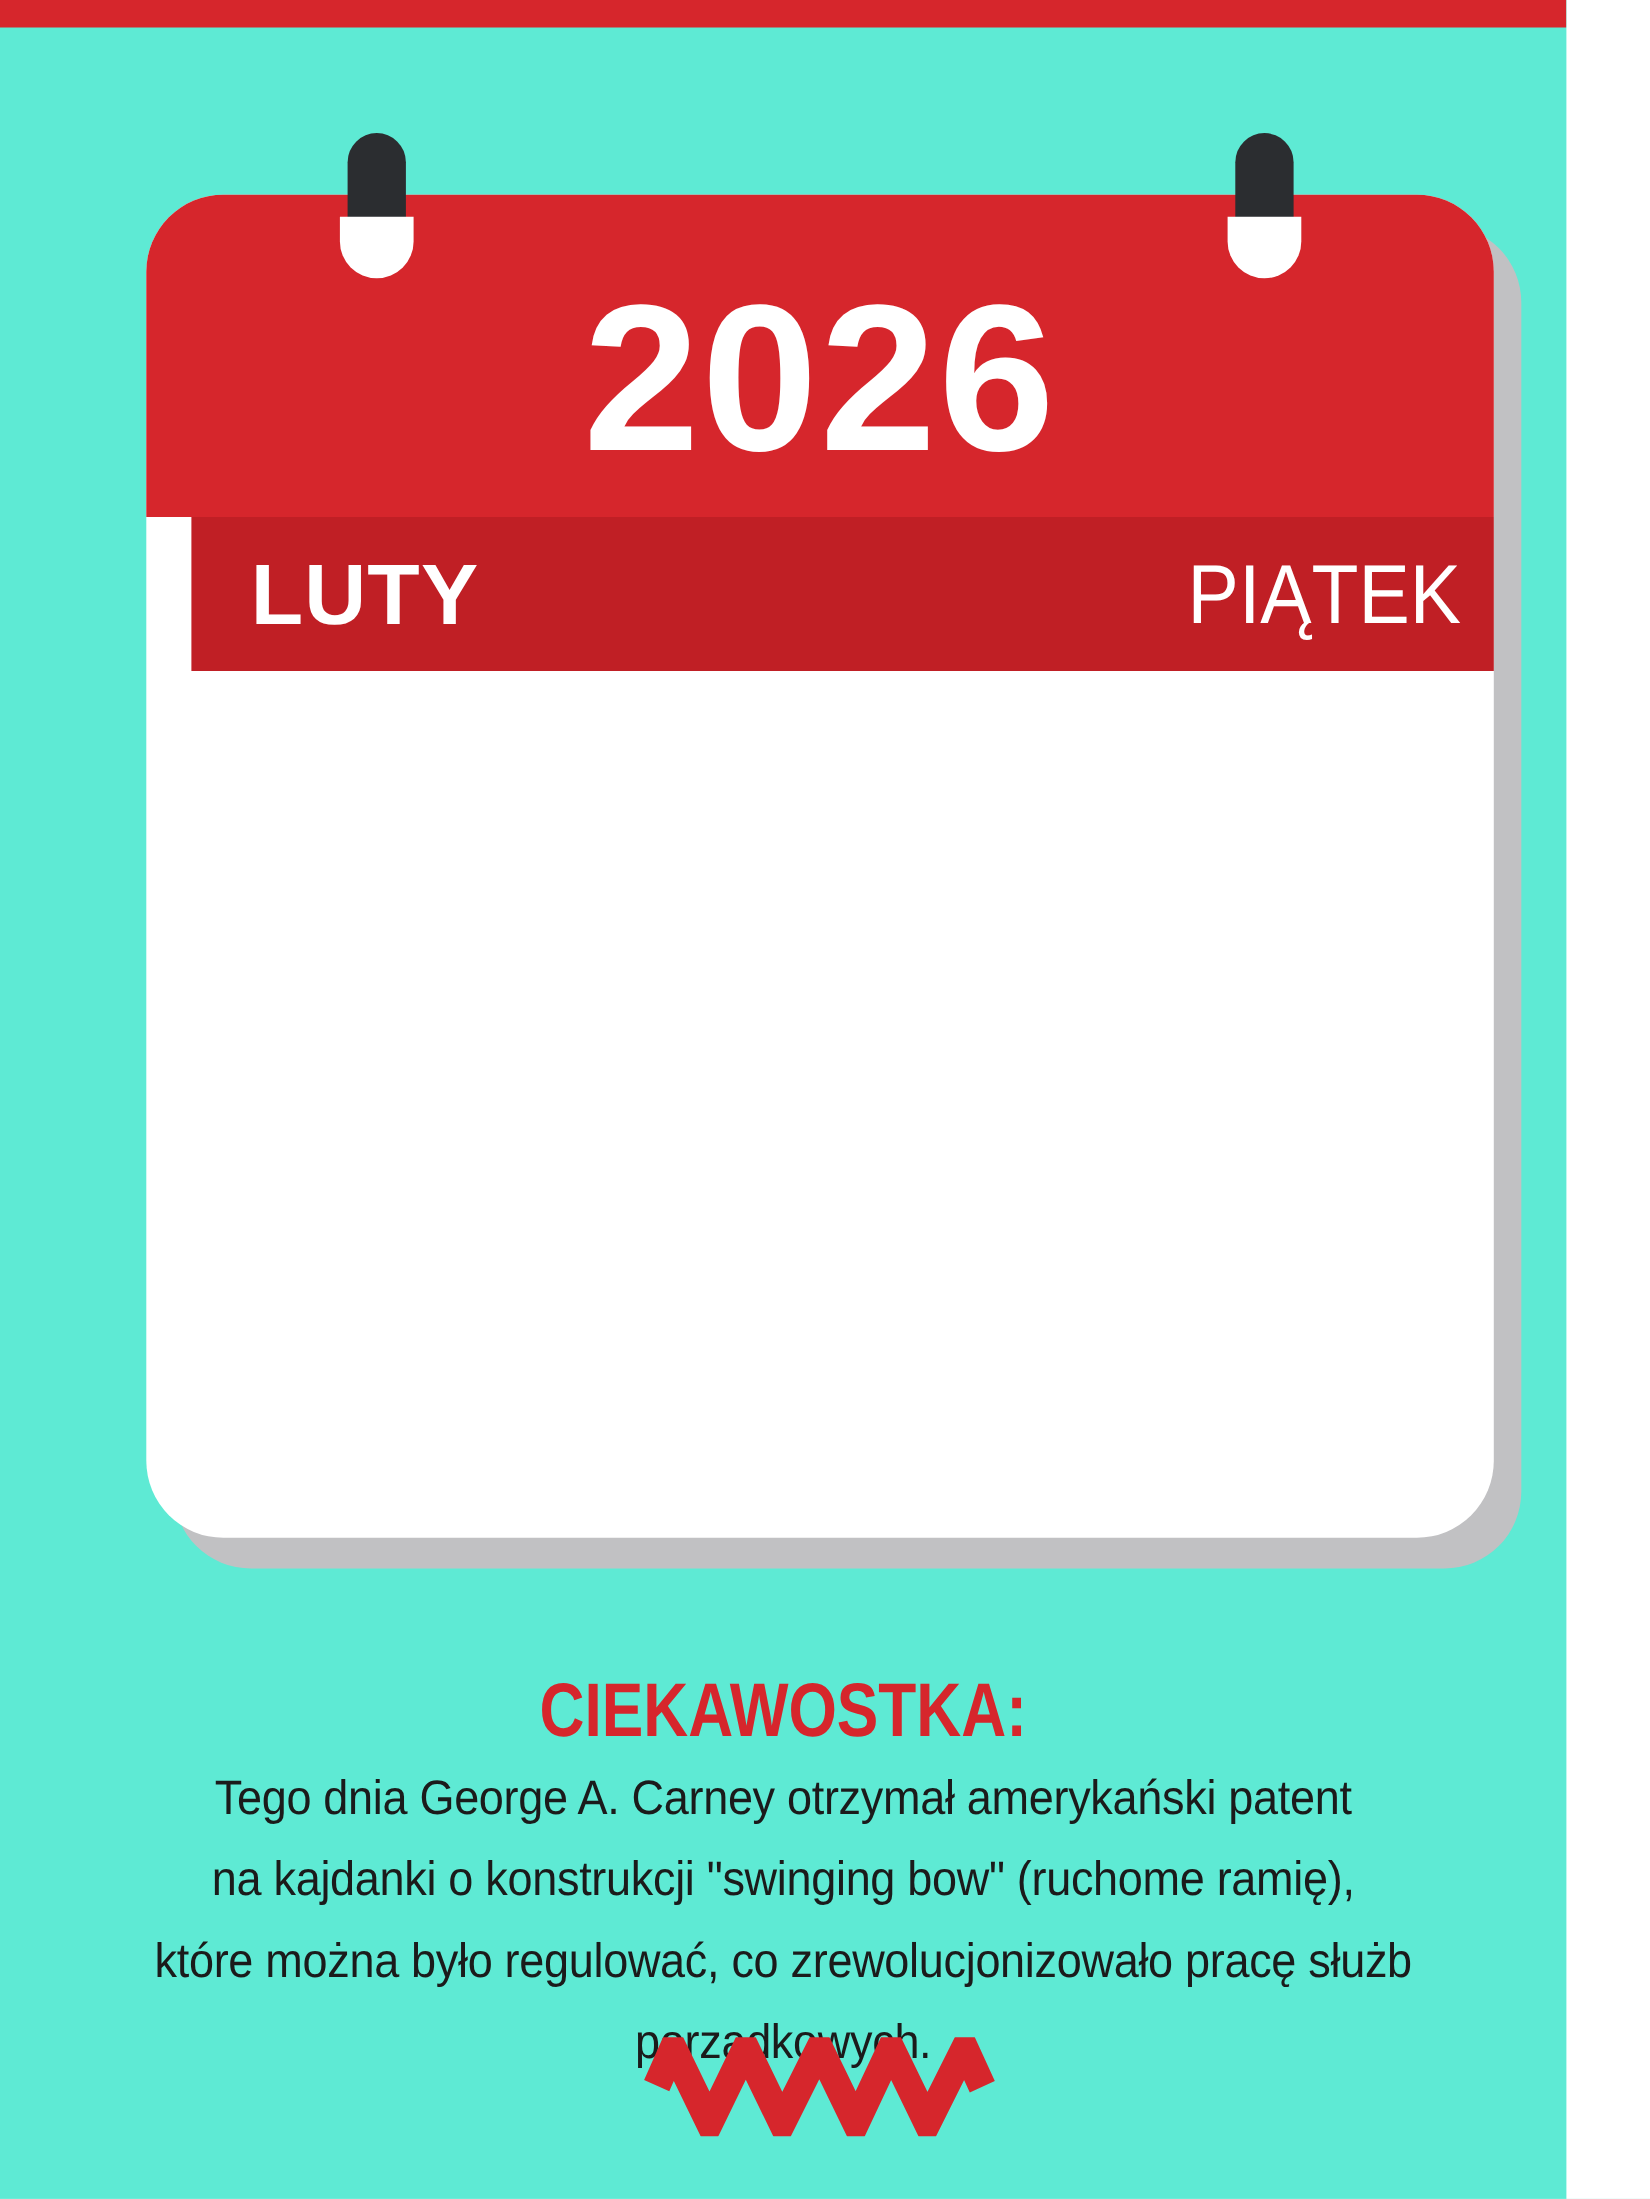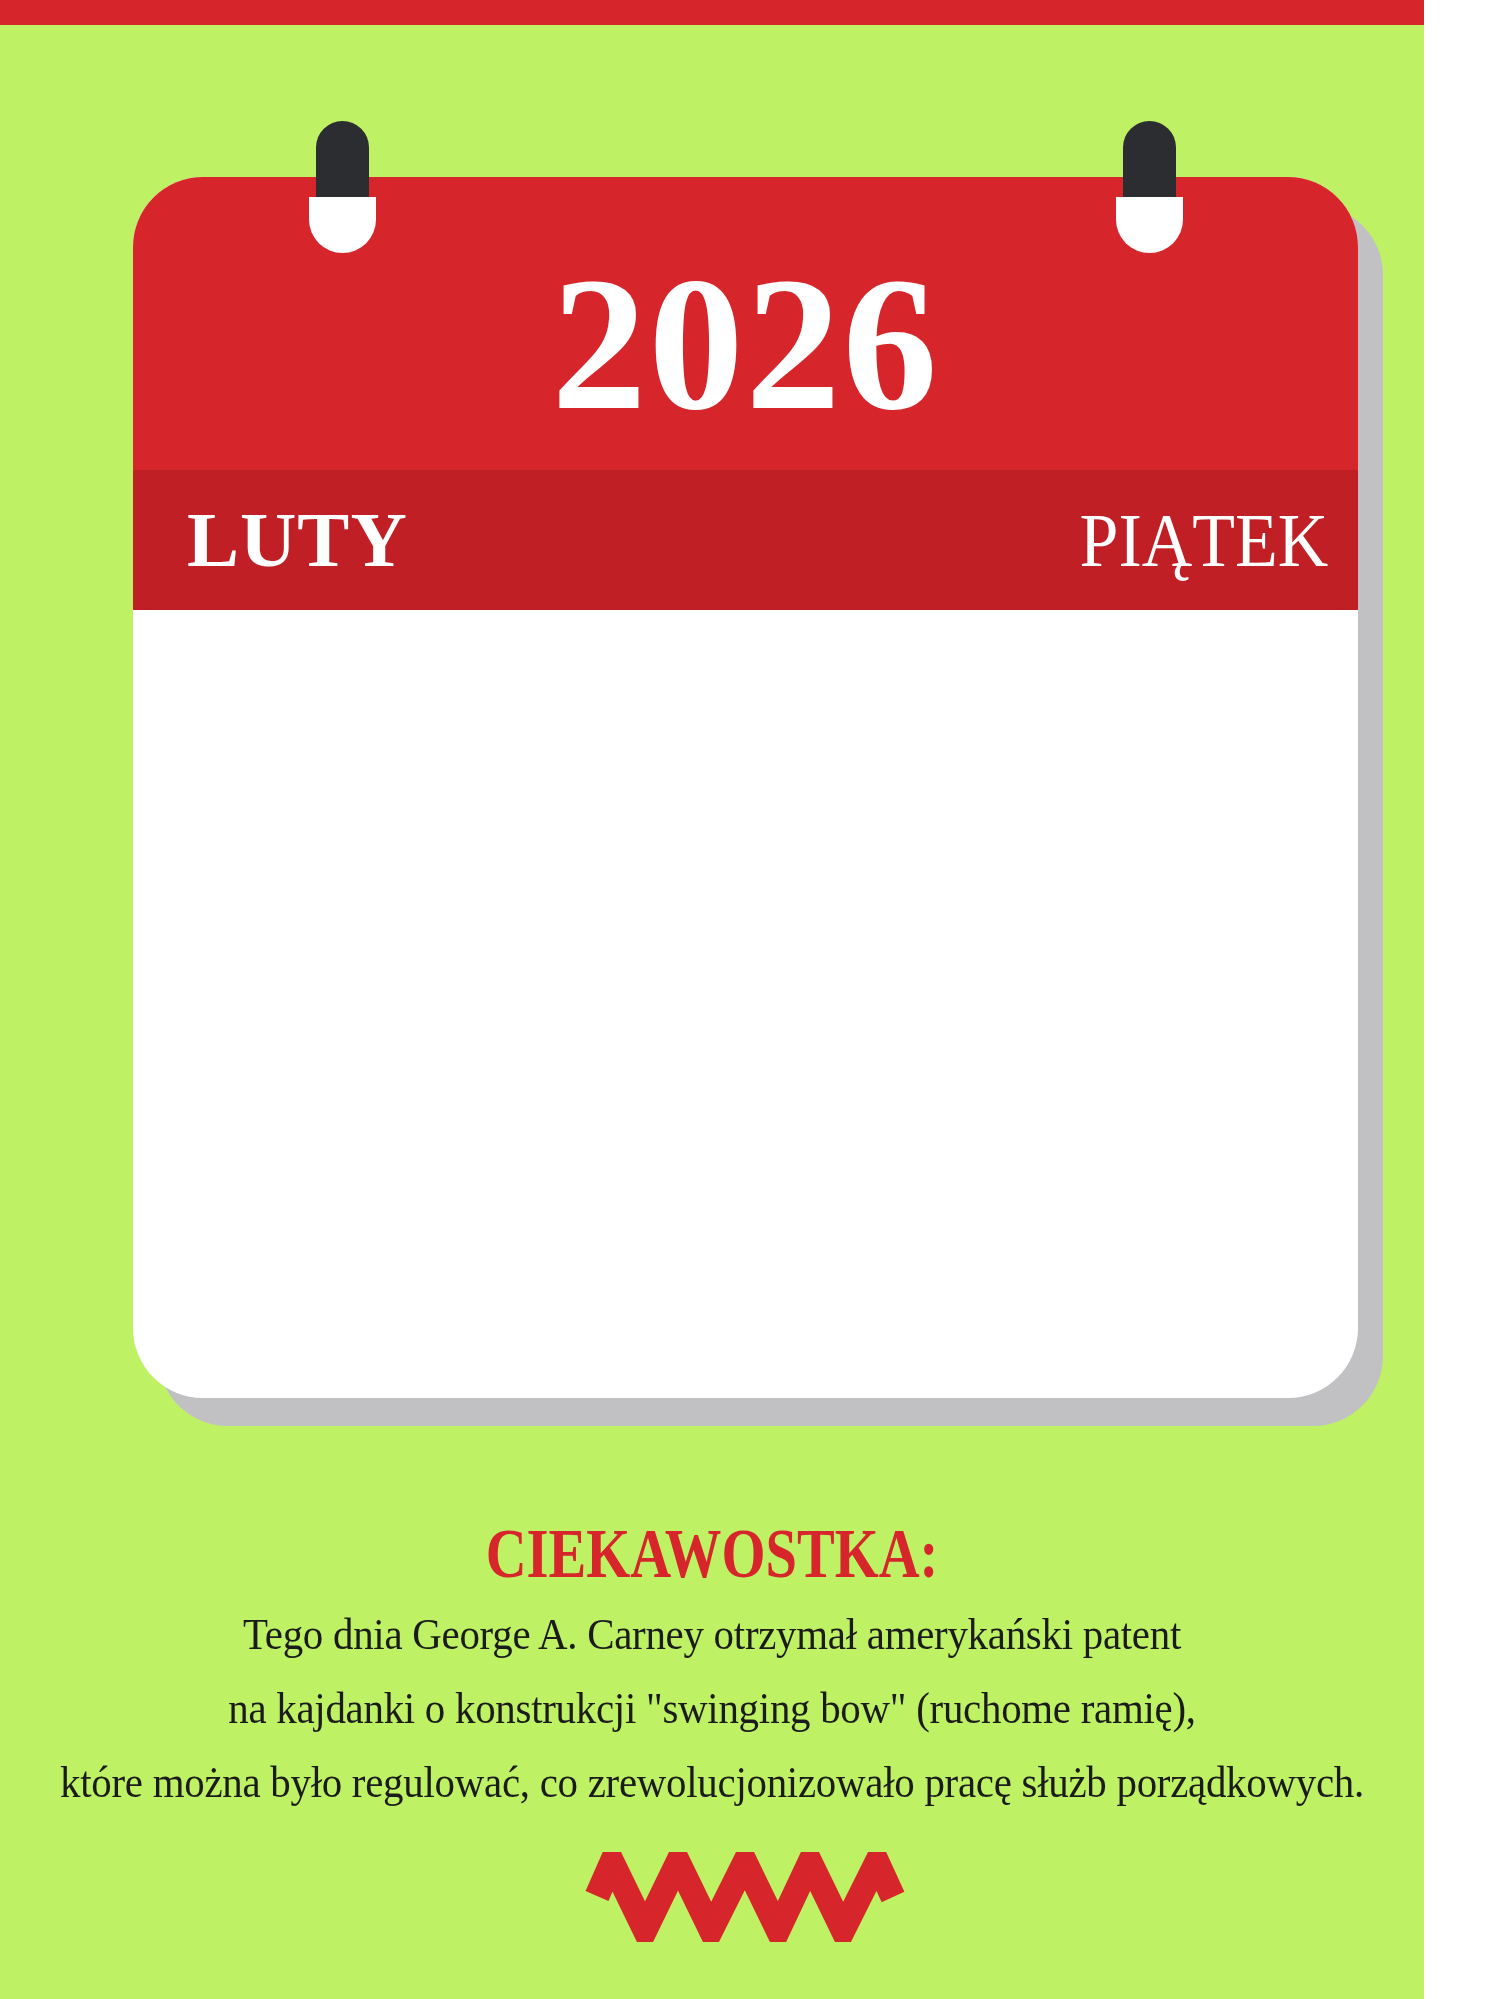--- a/index.html
+++ b/index.html
@@ -1,21 +1,21 @@
 <!DOCTYPE html>
 <html><head>
 <meta charset="utf-8">
 <style>
   html,body{margin:0;padding:0;}
   .page{
     position:relative;
     width:1424px;height:1999px;
-    background:#bef264;
+    background:#5eead4;
     overflow:hidden;
-    font-family:Liberation Serif, serif;
+    font-family:Liberation Sans, sans-serif;
   }
   .topbar{
     position:absolute;top:0;left:0;
     width:100%;height:25px;
     background:#d6262c;
   }
   .card{
     position:absolute;left:133px;top:177px;
     width:1225px;height:1221px;
     background:#ffffff;
@@ -36,20 +36,21 @@
     padding-top:72px;
     letter-spacing:2px;
   }
   .card-band{
     height:140px;
     background:#c01f25;
     display:flex;align-items:center;justify-content:space-between;
     padding:0 30px 0 54px;
     box-sizing:border-box;
     color:#ffffff;
+    margin-left:41px;
   }
   .month{
     font-size:78px;font-weight:bold;letter-spacing:1px;
   }
   .weekday{
     font-size:76px;font-weight:400;
     display:inline-block;
     transform:scaleX(0.92);transform-origin:right center;
     letter-spacing:0px;
   }

